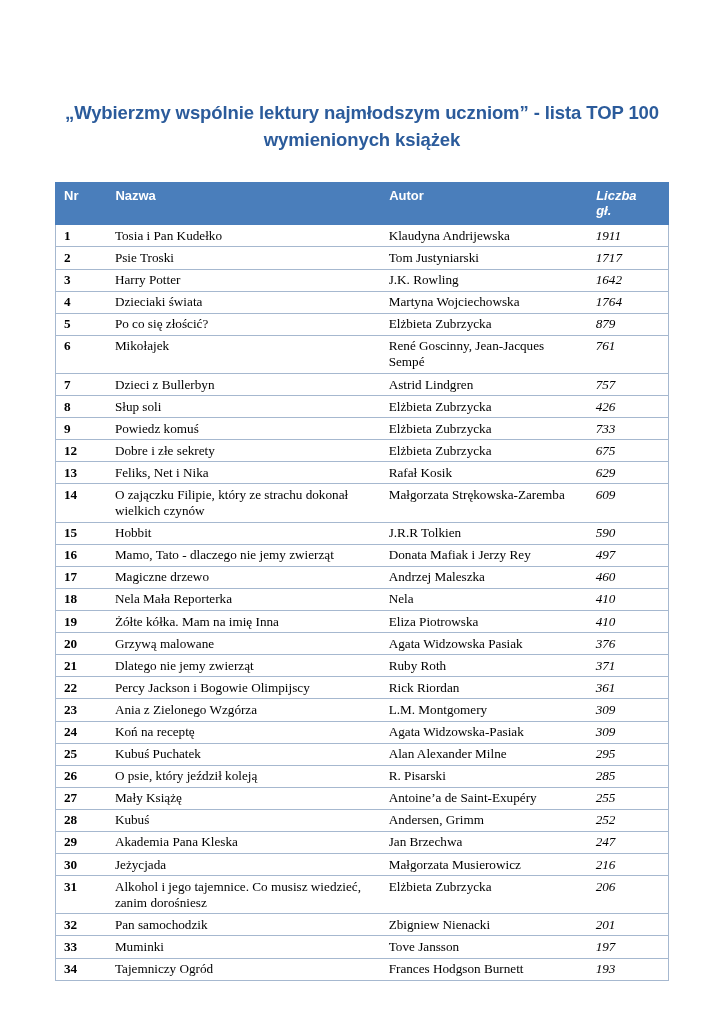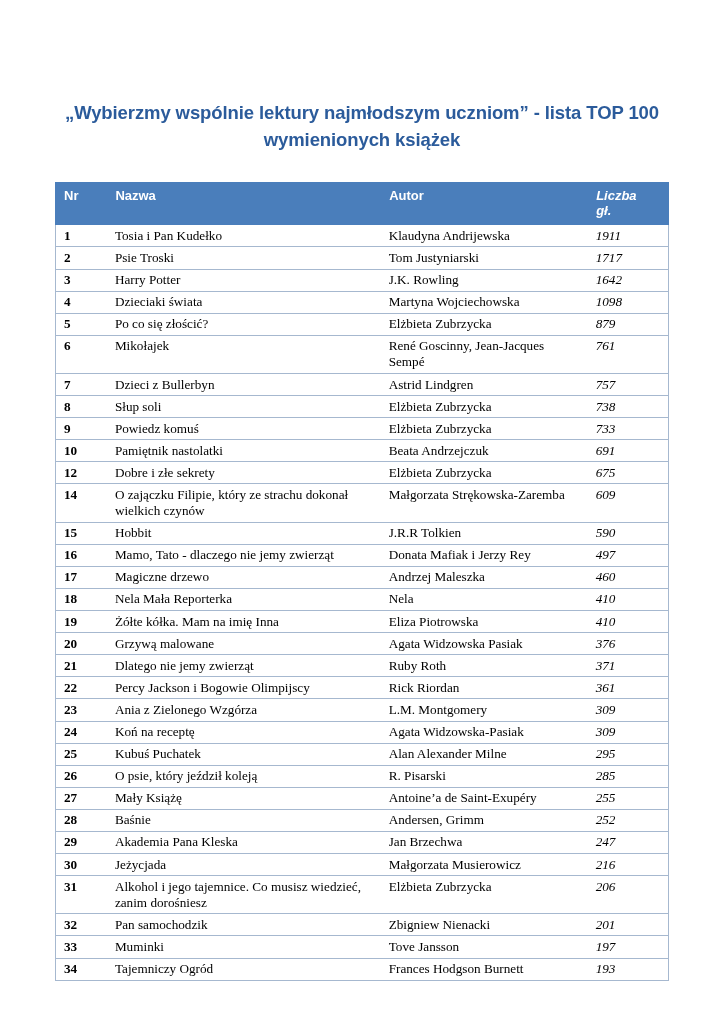--- a/index.html
+++ b/index.html
@@ -110,21 +110,21 @@
           <tr>
             <td class="col-nr">3</td>
             <td class="col-nazwa">Harry Potter</td>
             <td class="col-autor">J.K. Rowling</td>
             <td class="col-liczba">1642</td>
           </tr>
           <tr>
             <td class="col-nr">4</td>
             <td class="col-nazwa">Dzieciaki świata</td>
             <td class="col-autor">Martyna Wojciechowska</td>
-            <td class="col-liczba">1098</td>
+            <td class="col-liczba">1764</td>
           </tr>
           <tr>
             <td class="col-nr">5</td>
             <td class="col-nazwa">Po co się złościć?</td>
             <td class="col-autor">Elżbieta Zubrzycka</td>
             <td class="col-liczba">879</td>
           </tr>
           <tr>
             <td class="col-nr">6</td>
             <td class="col-nazwa">Mikołajek</td>
@@ -134,39 +134,39 @@
           <tr>
             <td class="col-nr">7</td>
             <td class="col-nazwa">Dzieci z Bullerbyn</td>
             <td class="col-autor">Astrid Lindgren</td>
             <td class="col-liczba">757</td>
           </tr>
           <tr>
             <td class="col-nr">8</td>
             <td class="col-nazwa">Słup soli</td>
             <td class="col-autor">Elżbieta Zubrzycka</td>
-            <td class="col-liczba">738</td>
+            <td class="col-liczba">426</td>
           </tr>
           <tr>
             <td class="col-nr">9</td>
             <td class="col-nazwa">Powiedz komuś</td>
             <td class="col-autor">Elżbieta Zubrzycka</td>
             <td class="col-liczba">733</td>
           </tr>
           <tr>
-            <td class="col-nr">10</td>
-            <td class="col-nazwa">Pamiętnik nastolatki</td>
-            <td class="col-autor">Beata Andrzejczuk</td>
-            <td class="col-liczba">691</td>
-          </tr>
-          <tr>
             <td class="col-nr">12</td>
             <td class="col-nazwa">Dobre i złe sekrety</td>
             <td class="col-autor">Elżbieta Zubrzycka</td>
             <td class="col-liczba">675</td>
+          </tr>
+          <tr>
+            <td class="col-nr">13</td>
+            <td class="col-nazwa">Feliks, Net i Nika</td>
+            <td class="col-autor">Rafał Kosik</td>
+            <td class="col-liczba">629</td>
           </tr>
           <tr>
             <td class="col-nr">14</td>
             <td class="col-nazwa">O zajączku Filipie, który ze strachu dokonał wielkich czynów</td>
             <td class="col-autor">Małgorzata Strękowska-Zaremba</td>
             <td class="col-liczba">609</td>
           </tr>
           <tr>
             <td class="col-nr">15</td>
             <td class="col-nazwa">Hobbit</td>
@@ -240,21 +240,21 @@
             <td class="col-liczba">285</td>
           </tr>
           <tr>
             <td class="col-nr">27</td>
             <td class="col-nazwa">Mały Książę</td>
             <td class="col-autor">Antoine’a de Saint-Exupéry</td>
             <td class="col-liczba">255</td>
           </tr>
           <tr>
             <td class="col-nr">28</td>
-            <td class="col-nazwa">Baśnie</td>
+            <td class="col-nazwa">Kubuś</td>
             <td class="col-autor">Andersen, Grimm</td>
             <td class="col-liczba">252</td>
           </tr>
           <tr>
             <td class="col-nr">29</td>
             <td class="col-nazwa">Akademia Pana Kleska</td>
             <td class="col-autor">Jan Brzechwa</td>
             <td class="col-liczba">247</td>
           </tr>
           <tr>

